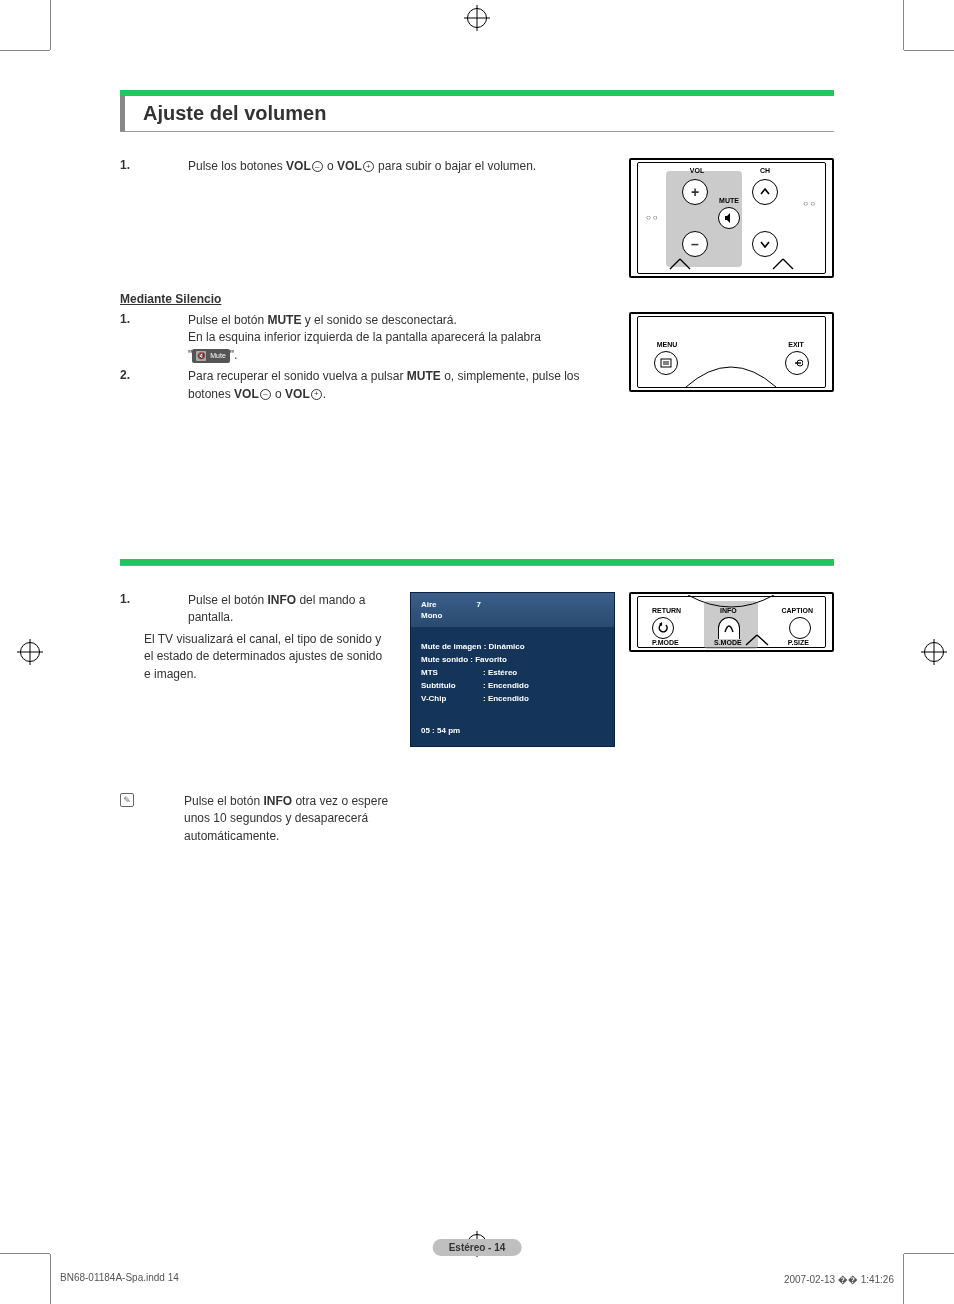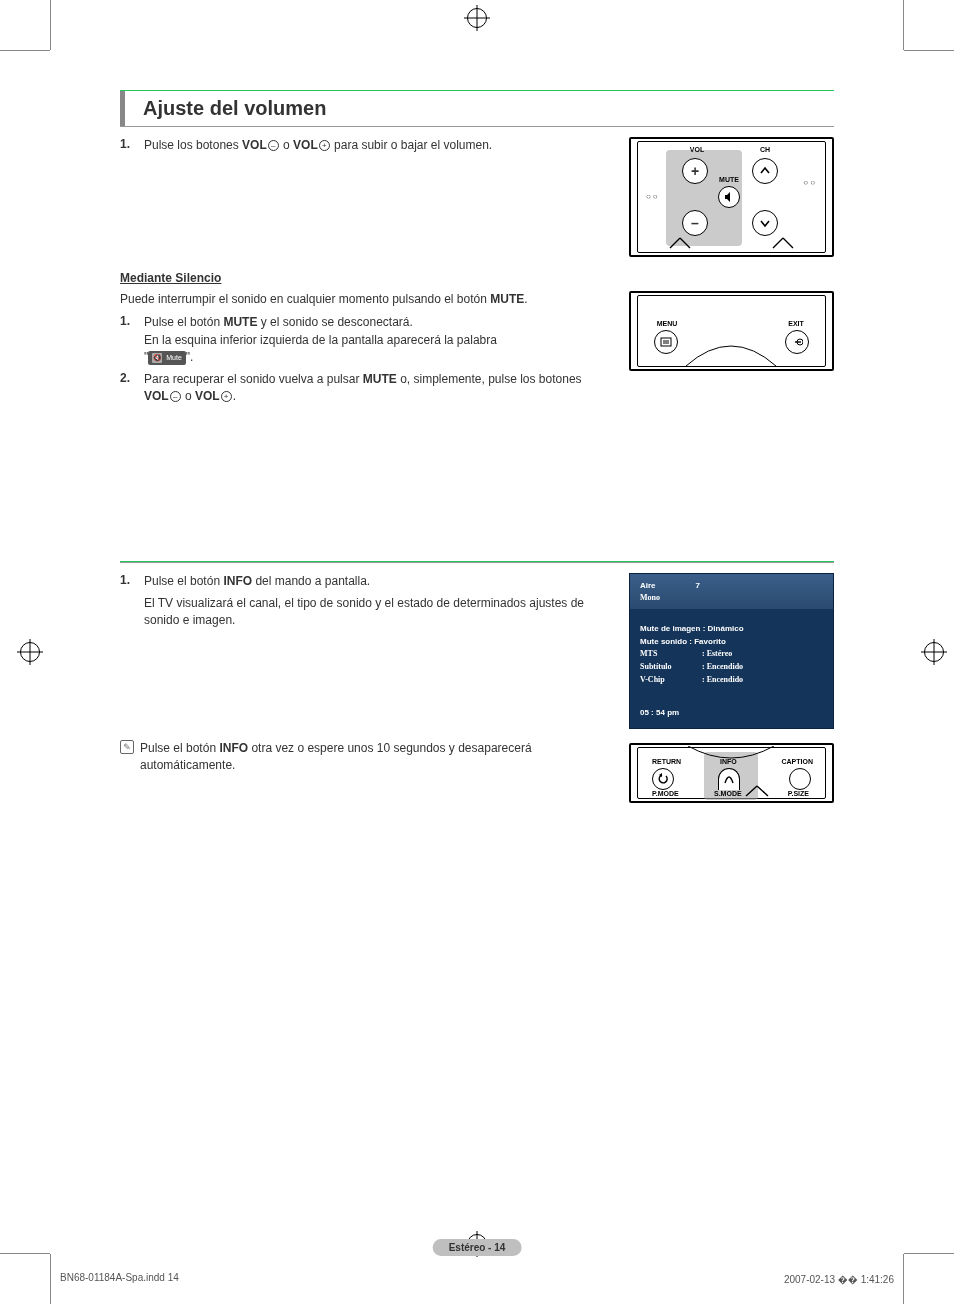--- a/index.html
+++ b/index.html
@@ -46,23 +46,23 @@
     position: absolute;
     top: 90px;
     left: 120px;
     right: 120px;
     bottom: 60px;
   }
 
   .section-heading {
     display: flex;
     align-items: stretch;
-    border-top: 1px solid #22c55e;
+    border-top: 6px solid #22c55e;
     border-bottom: 1px solid #999;
-    margin-bottom: 10px;
+    margin-bottom: 26px;
   }
   .section-heading .bar {
     width: 5px;
     background: #888;
     margin-right: 18px;
   }
   .section-heading h2 {
     font-size: 20px;
     font-weight: bold;
     padding: 6px 0;
@@ -70,21 +70,21 @@
   }
 
   .content-row {
     display: flex;
     gap: 20px;
     margin-bottom: 12px;
   }
   .text-col { flex: 1; }
   .ol-row { display:flex; gap:8px; margin-bottom:4px;}
   .ol-num { font-weight:bold; width:16px; }
-  .ol-body { flex:1; line-height:1.45; }
+  .ol-body { flex:1; line-height:1.45;margin-left:44px; }
   .sub-indent { margin-left: 24px; line-height:1.45;}
 
   .subhead {
     font-weight: bold;
     text-decoration: underline;
     margin-top: 0;
     margin-bottom: 6px;
   }
   .para { line-height:1.45; margin-bottom:6px; }
 
@@ -164,21 +164,21 @@
   .osd .hdr {
     background: linear-gradient(#3a5f8a,#2a4a70);
     padding:6px 10px;
     line-height:1.4;
   }
   .osd .hdr .row1 { display:flex; gap:40px; font-weight:bold;}
   .osd .body {
     padding:14px 10px 8px 10px;
     line-height:1.6;
   }
-  .osd .kv { display:flex;font-family:Liberation Serif, serif; }
+  .osd .kv { display:flex; }
   .osd .kv span:first-child { width:62px; }
   .osd .time { margin-top:20px; font-weight:bold;}
 
   .note-row { display:flex; gap:6px; margin-top:10px; }
   .note-icon {
     width:14px; height:14px;
     border:1px solid #666;
     border-radius:2px;
     font-size:9px;
     display:flex;
@@ -297,23 +297,20 @@
         <div style="position:absolute; left:8px; top:50px; font-size:8px; letter-spacing:2px;">○○</div>
         <div style="position:absolute; right:8px; top:36px; font-size:8px; letter-spacing:2px;">○○</div>
       </div>
     </div>
   </div>
 
   <div style="margin-top:14px;">
     <div class="subhead">Mediante Silencio</div>
     <div class="content-row">
       <div class="text-col">
-        <div class="para">
-          <span>Puede interrumpir el sonido en cualquier momento pulsando el botón </span><b>MUTE</b><span>.</span>
-        </div>
         <div class="ol-row">
           <div class="ol-num">1.</div>
           <div class="ol-body">
             <span>Pulse el botón </span><b>MUTE</b><span> y el sonido se desconectará.</span><br>
             <span>En la esquina inferior izquierda de la pantalla aparecerá la palabra</span><br>
             "<span class="mute-chip">
                 <span class="spk">🔇</span>
                 <span>Mute</span>
               </span>"<span>.</span>
           </div>
@@ -370,29 +367,29 @@
 
       <div style="height:100px;"></div>
       <div class="note-row">
         <div class="note-icon">✎</div>
         <div class="ol-body">
           <span>Pulse el botón </span><b>INFO</b><span> otra vez o espere unos 10 segundos y desaparecerá automáticamente.</span>
         </div>
       </div>
     </div>
 
-    <div style="display:flex; flex-direction:column; gap:14px;">
+    <div style="display:flex; gap:14px;">
 
       <div class="osd">
         <div class="hdr">
           <div class="row1">
             <span>Aire</span>
             <span>7</span>
           </div>
-          <div style="font-weight:bold;font-family:Liberation Serif, serif;">Mono</div>
+          <div style="font-weight:bold;">Mono</div>
         </div>
         <div class="body">
           <div style="font-weight:bold;">Mute de imagen : Dinámico</div>
           <div style="font-weight:bold;">Mute sonido : Favorito</div>
           <div class="kv" style="font-weight:bold;">
               <span>MTS</span>
               <span>: Estéreo</span>
             </div>
           <div class="kv" style="font-weight:bold;">
               <span>Subtítulo</span>

